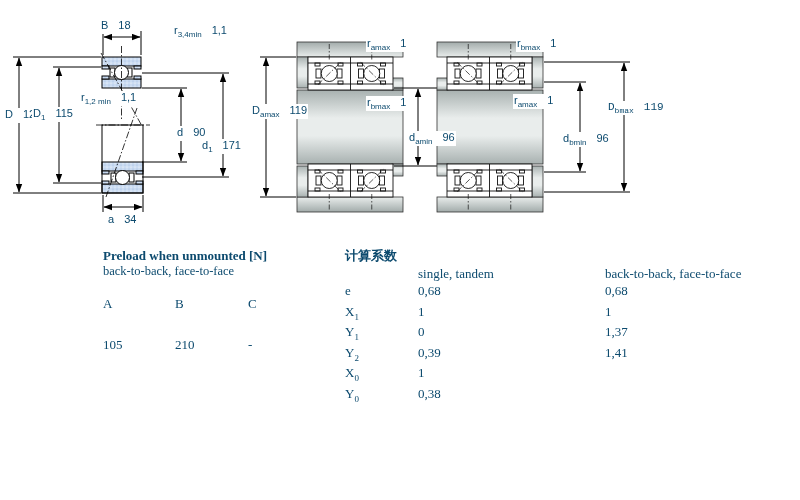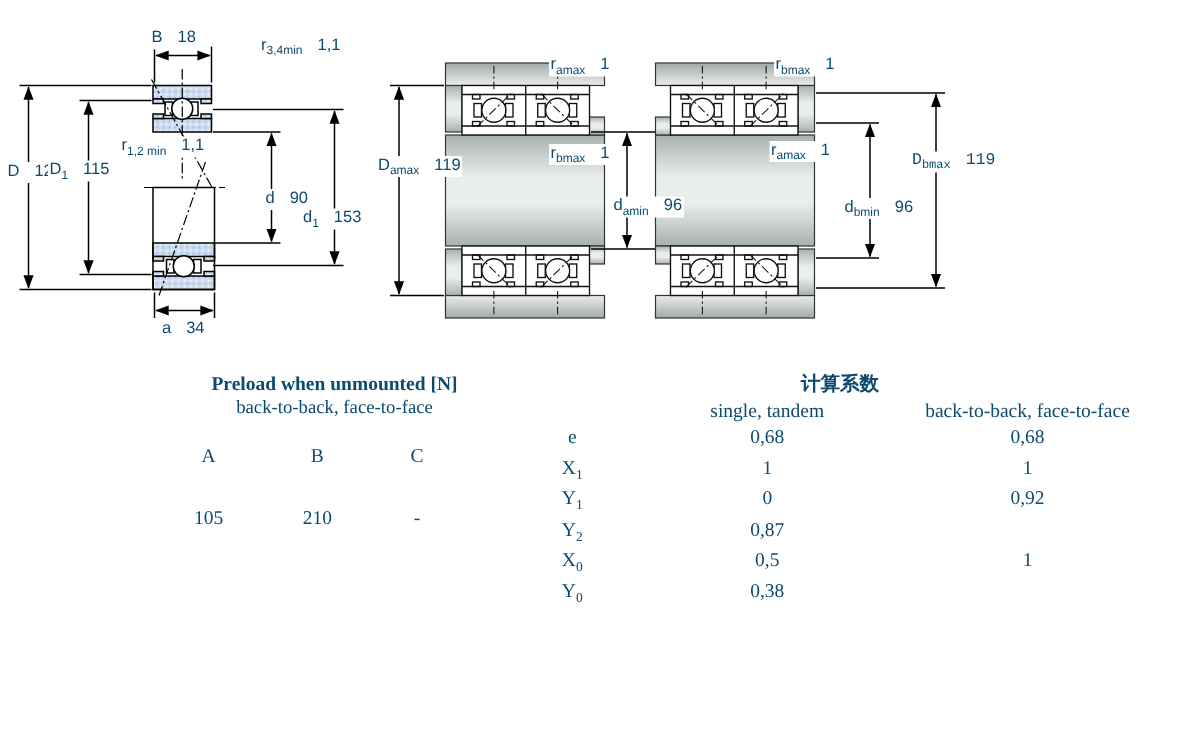--- a/index.html
+++ b/index.html
@@ -3,21 +3,21 @@
 <meta charset="utf-8">
 <style>
   html,body{margin:0;padding:0;background:#fff;}
   #canvas{position:relative;width:800px;height:500px;background:#fff;overflow:hidden;
           font-family:"Liberation Sans",sans-serif;color:#0c4a6e;}
   svg{position:absolute;left:0;top:0;}
   .dimlabel{position:absolute;font:11px "Liberation Sans",sans-serif;white-space:nowrap;
             background:#fff;padding:0 1px;line-height:1.15;}
   .dimlabel sub{font-size:8px;letter-spacing:0;}
   .dimlabel .val{margin-left:10px;}
-  .tblblock{position:absolute;font:13px "Liberation Serif",serif;text-align:center;}
+  .tblblock{position:absolute;font:13px "Liberation Serif",serif;}
   .tbl-title{font-weight:bold;font-size:13px;line-height:14px;}
   .tbl-sub{font-size:12.5px;line-height:13px;margin-top:2px;}
   .prow{display:grid;grid-template-columns:72px 73px 60px;line-height:16px;margin-top:25px;}
   .frow{display:grid;grid-template-columns:73px 187px 160px;line-height:16px;}
   .fhead{margin-top:4px;line-height:13px;}
   .frows{margin-top:3px;}
   .phead{margin-top:18px;}
   sub.f{font-size:9px;}
 </style>
 </head>
@@ -260,21 +260,21 @@
       </g>
     </g>
   </svg>
 
   <div class="dimlabel" style="left:100px;top:19px;"><span>B</span><sub></sub><span class="val">18</span></div>
   <div class="dimlabel" style="left:144px;top:24px;margin-left:29px;"><span>r</span><sub>3,4min</sub><span class="val">1,1</span></div>
   <div class="dimlabel" style="left:80px;top:91px;text-align:right;"><span>r</span><sub>1,2 min</sub><span class="val">1,1</span></div>
   <div class="dimlabel" style="left:4px;top:89px;margin-top:19px;"><span>D</span><sub></sub><span class="val">125</span></div>
   <div class="dimlabel" style="left:32px;top:107px;"><span>D</span><sub>1</sub><span class="val">115</span></div>
   <div class="dimlabel" style="left:176px;top:126px;"><span>d</span><sub></sub><span class="val">90</span></div>
-  <div class="dimlabel" style="left:201px;top:139px;"><span>d</span><sub>1</sub><span class="val">153</span></div>
+  <div class="dimlabel" style="left:201px;top:139px;"><span>d</span><sub>1</sub><span class="val">171</span></div>
   <div class="dimlabel" style="left:107px;top:213px;"><span>a</span><sub></sub><span class="val">34</span></div>
 
   <div class="dimlabel" style="left:251px;top:104px;"><span>D</span><sub>amax</sub><span class="val">119</span></div>
   <div class="dimlabel" style="left:366px;top:37px;"><span>r</span><sub>amax</sub><span class="val">1</span></div>
   <div class="dimlabel" style="left:366px;top:96px;"><span>r</span><sub>bmax</sub><span class="val">1</span></div>
   <div class="dimlabel" style="left:408px;top:131px;"><span>d</span><sub>amin</sub><span class="val">96</span></div>
 
   <div class="dimlabel" style="left:516px;top:37px;"><span>r</span><sub>bmax</sub><span class="val">1</span></div>
   <div class="dimlabel" style="left:513px;top:94px;"><span>r</span><sub>amax</sub><span class="val">1</span></div>
   <div class="dimlabel" style="left:607px;top:101px;font-family:Liberation Mono, monospace;"><span>D</span><sub>bmax</sub><span class="val">119</span></div>
@@ -309,29 +309,29 @@
         <span>0,68</span>
       </div>
       <div class="frow">
         <span><span>X</span><sub class="f">1</sub></span>
         <span>1</span>
         <span>1</span>
       </div>
       <div class="frow">
         <span><span>Y</span><sub class="f">1</sub></span>
         <span>0</span>
-        <span>0,92</span>
+        <span>1,37</span>
       </div>
       <div class="frow">
         <span><span>Y</span><sub class="f">2</sub></span>
-        <span>0,87</span>
+        <span>0,39</span>
+        <span>1,41</span>
       </div>
       <div class="frow">
         <span><span>X</span><sub class="f">0</sub></span>
-        <span>0,5</span>
         <span>1</span>
       </div>
       <div class="frow">
         <span><span>Y</span><sub class="f">0</sub></span>
         <span>0,38</span>
       </div>
     </div>
   </div>
 
 </div>

